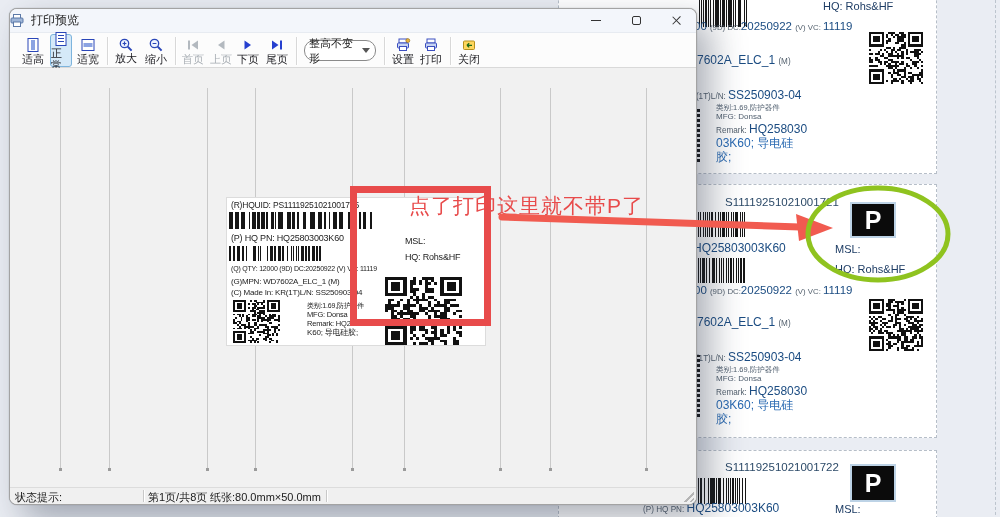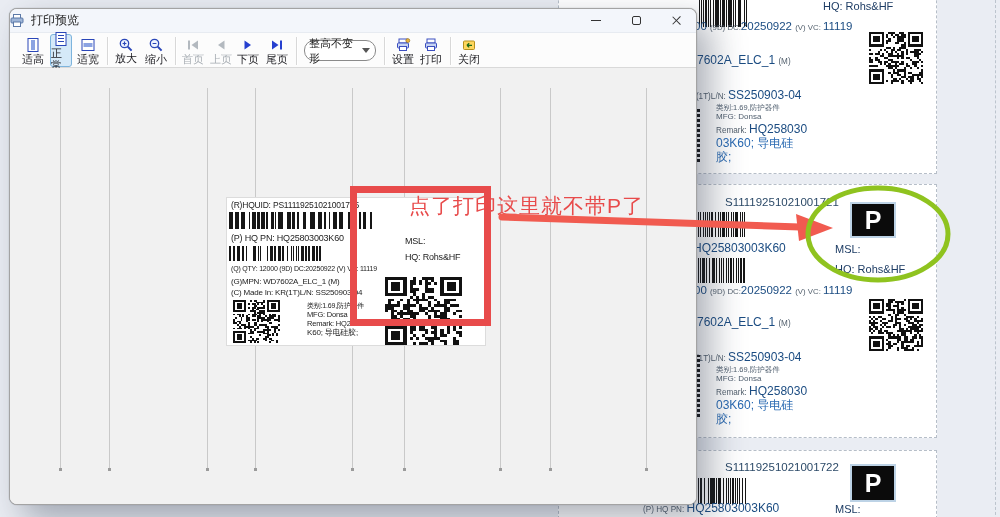--- a/index.html
+++ b/index.html
@@ -1344,20 +1344,28 @@
               <rect x="19" y="1" width="5" height="5" fill="#fff"></rect>
               <rect x="20" y="2" width="3" height="3"></rect>
               <rect x="0" y="18" width="7" height="7"></rect>
               <rect x="1" y="19" width="5" height="5" fill="#fff"></rect>
               <rect x="2" y="20" width="3" height="3"></rect>
             </svg>
           </div>
       </div>
     </div>
 
+    <div class="statusbar">
+      <span class="abs nw" style="left:5px;top:2px;">状态提示:</span>
+      <span class="ssep" style="left:133px;"></span>
+      <span class="abs nw" style="left:138px;top:2px;">第1页/共8页</span>
+      <span class="abs nw" style="left:200px;top:2px;">纸张:80.0mm×50.0mm</span>
+      <span class="ssep" style="left:316px;"></span>
+      <span class="grip"></span>
+    </div>
   </div>
 
   <div class="red-rect" style="border-color: rgb(232, 75, 75);"></div>
   <div class="red-note" style="color: rgb(232, 75, 75);">点了打印这里就不带P了</div>
   <svg class="annot-svg" width="1000" height="517" viewBox="0 0 1000 517">
     <line x1="502" y1="217" x2="800" y2="227" stroke-width="7" stroke-linecap="round" stroke="#f15b50"></line>
     <polygon points="833,228 796,214 799,241" fill="#f15b50"></polygon>
     <ellipse cx="878" cy="234" rx="70" ry="46" fill="none" stroke-width="5" stroke="#8fc31f"></ellipse>
   </svg>
 </div>

